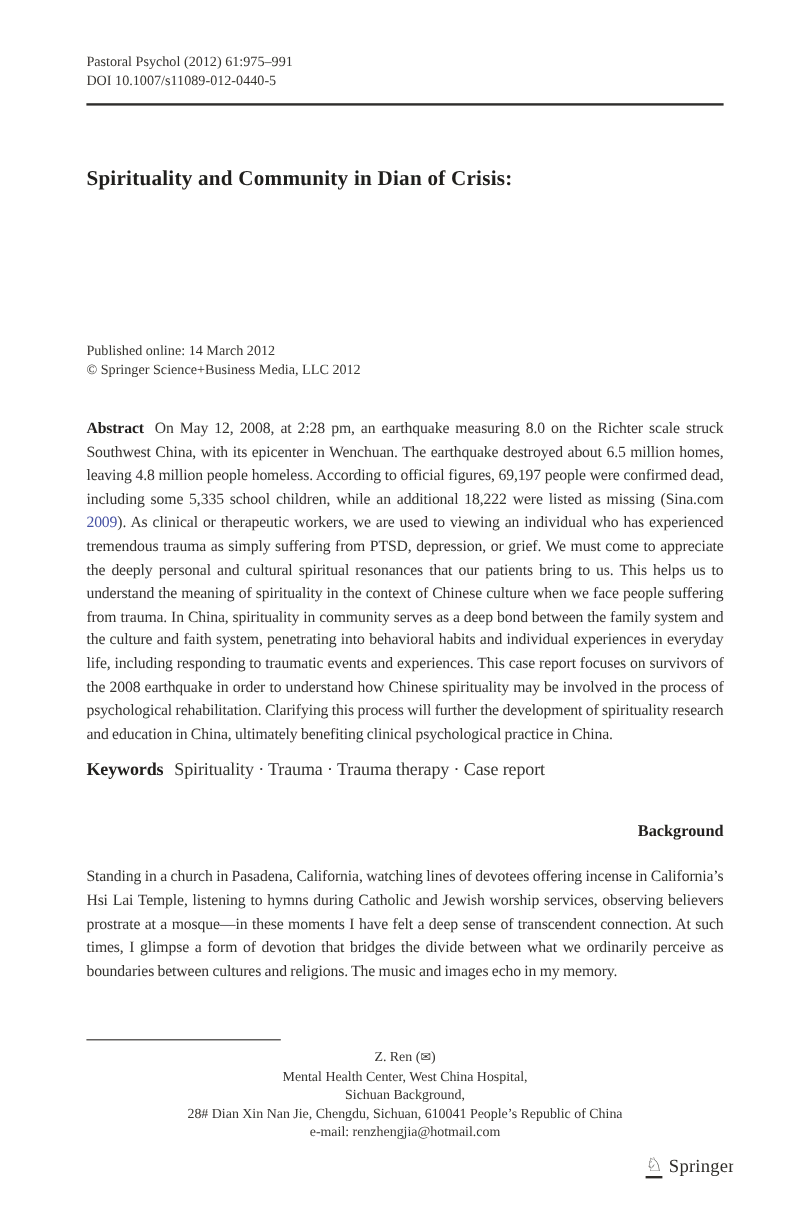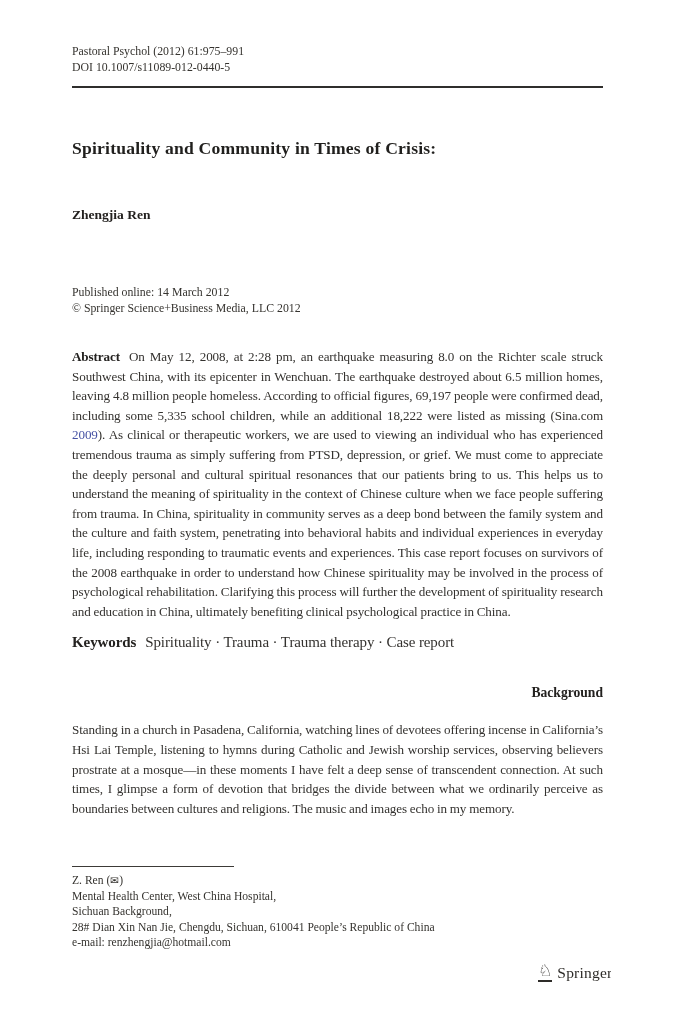--- a/index.html
+++ b/index.html
@@ -34,21 +34,21 @@
     word-spacing: -0.35px;
     color: #34322f;
   }
   .bold-label { font-weight: bold; color: #23211f; margin-right: 9px; }
   .citation-link { color: #4652a4; text-decoration: none; cursor: pointer; }
   .keywords { margin-top: 13px !important; font-size: 15px; letter-spacing: -0.1px; color: #34322f; }
   .section-heading { margin: 34px 0 0 0; font-size: 13.6px; font-weight: bold; color: #23211f; text-align: right; }
   .body-par { margin-top: 19px !important; }
 
   .footnote-rule { top: 866px; width: 162px; height: 1px; background: #3c3a37; }
-  .footnote { top: 873px; font-size: 11.6px; line-height: 15.6px; color: #35332f; }
+  .footnote { top: 873px; font-size: 11.6px; line-height: 15.6px; color: #35332f; text-align: center; }
   .env { font-family: "DejaVu Sans", sans-serif; font-size: 10.5px; }
 
   .publisher { top: 963px; left: 538px; width: auto; display: flex; align-items: center; gap: 5px; color: #2e2c29; }
   .knight {
     font-family: "DejaVu Sans", sans-serif;
     font-size: 16px;
     line-height: 1;
     border-bottom: 2px solid #2e2c29;
     padding-bottom: 1px;
   }
@@ -60,24 +60,23 @@
 <div class="page">
 
   <header class="abs journal-info">
     <div>Pastoral Psychol (2012) 61:975–991</div>
     <div>DOI 10.1007/s11089-012-0440-5</div>
   </header>
 
   <div class="abs header-rule"></div>
 
   <h1 class="abs title">
-      <span class="title-line">Spirituality and Community in Times of Crisis:</span>
+      <span class="title-line">Spirituality and Community in Dian of Crisis:</span>
     </h1>
 
-  <div class="abs author">Zhengjia Ren</div>
 
   <div class="abs pub-info">
     <div>Published online: 14 March 2012</div>
     <div>© Springer Science+Business Media, LLC 2012</div>
   </div>
 
   <main class="abs main-flow">
     <p class="abstract"><span class="bold-label">Abstract</span><span>On May 12, 2008, at 2:28 pm, an earthquake measuring 8.0 on the Richter scale struck Southwest China, with its epicenter in Wenchuan. The earthquake destroyed about 6.5 million homes, leaving 4.8 million people homeless. According to official figures, 69,197 people were confirmed dead, including some 5,335 school children, while an additional 18,222 were listed as missing (Sina.com</span>
       <a class="citation-link">2009</a><span>). As clinical or therapeutic workers, we are used to viewing an individual who has experienced tremendous trauma as simply suffering from PTSD, depression, or grief. We must come to appreciate the deeply personal and cultural spiritual resonances that our patients bring to us. This helps us to understand the meaning of spirituality in the context of Chinese culture when we face people suffering from trauma. In China, spirituality in community serves as a deep bond between the family system and the culture and faith system, penetrating into behavioral habits and individual experiences in everyday life, including responding to traumatic events and experiences. This case report focuses on survivors of the 2008 earthquake in order to understand how Chinese spirituality may be involved in the process of psychological rehabilitation. Clarifying this process will further the development of spirituality research and education in China, ultimately benefiting clinical psychological practice in China.</span></p>
 

